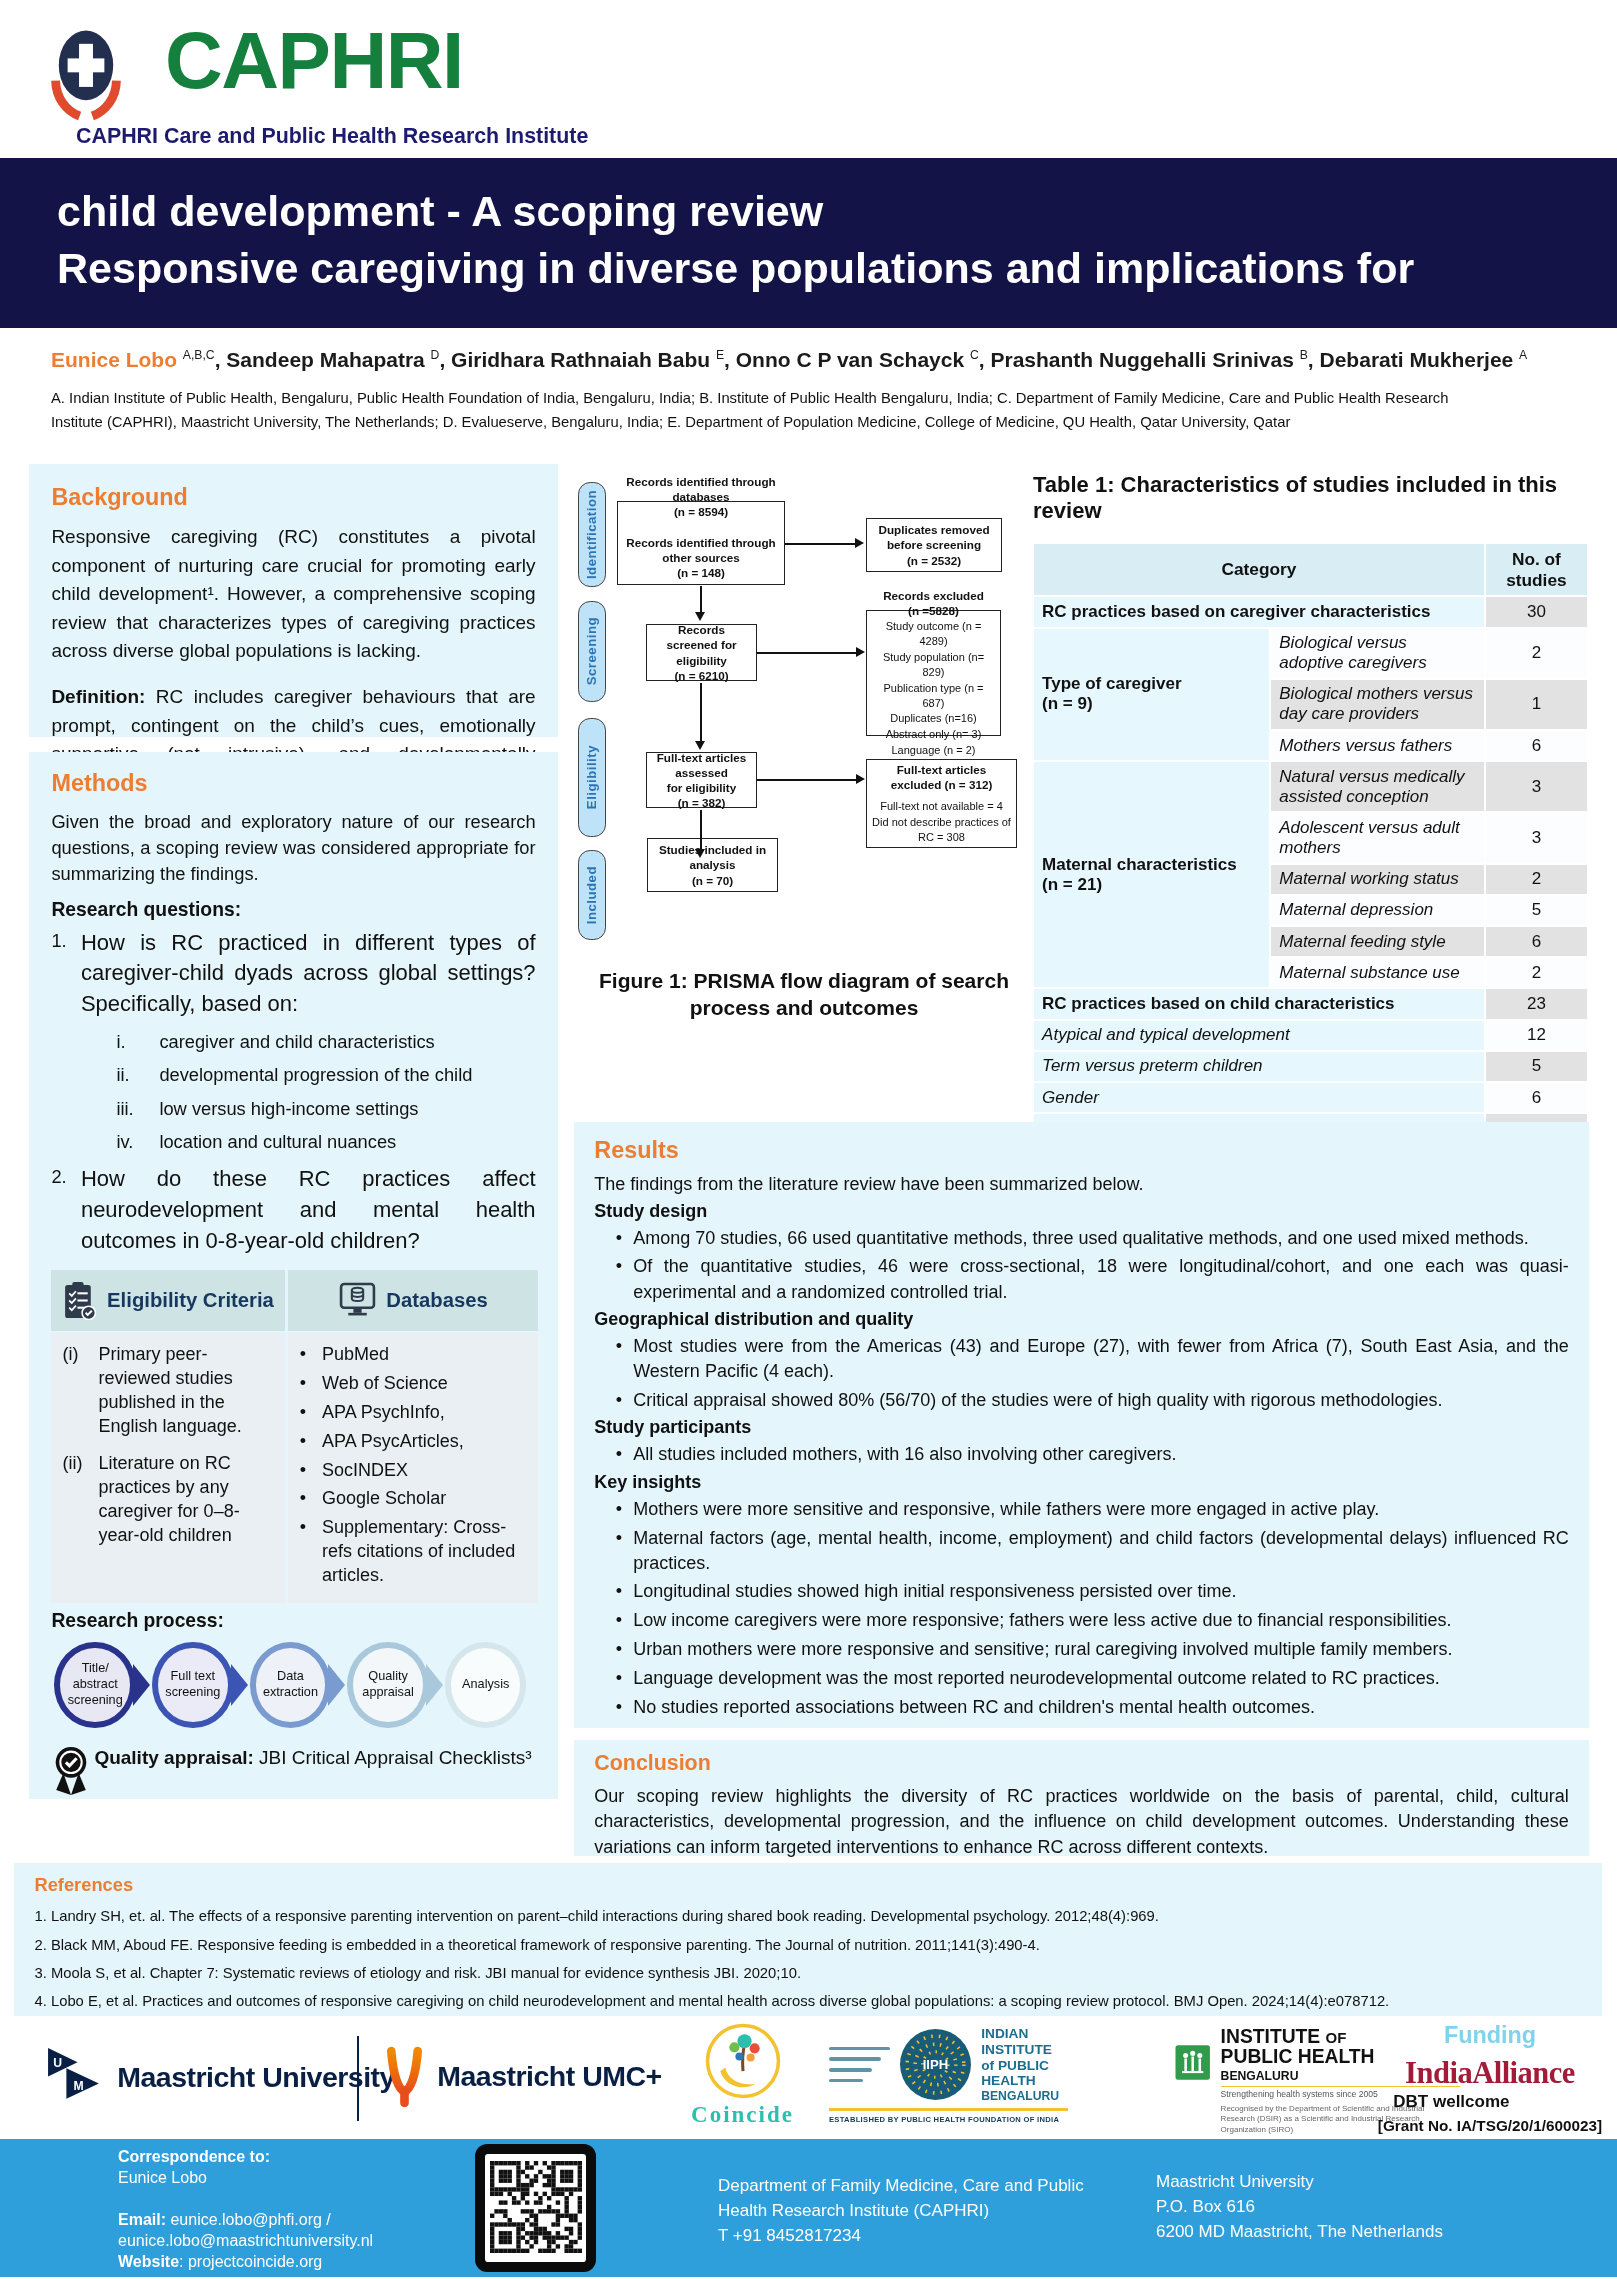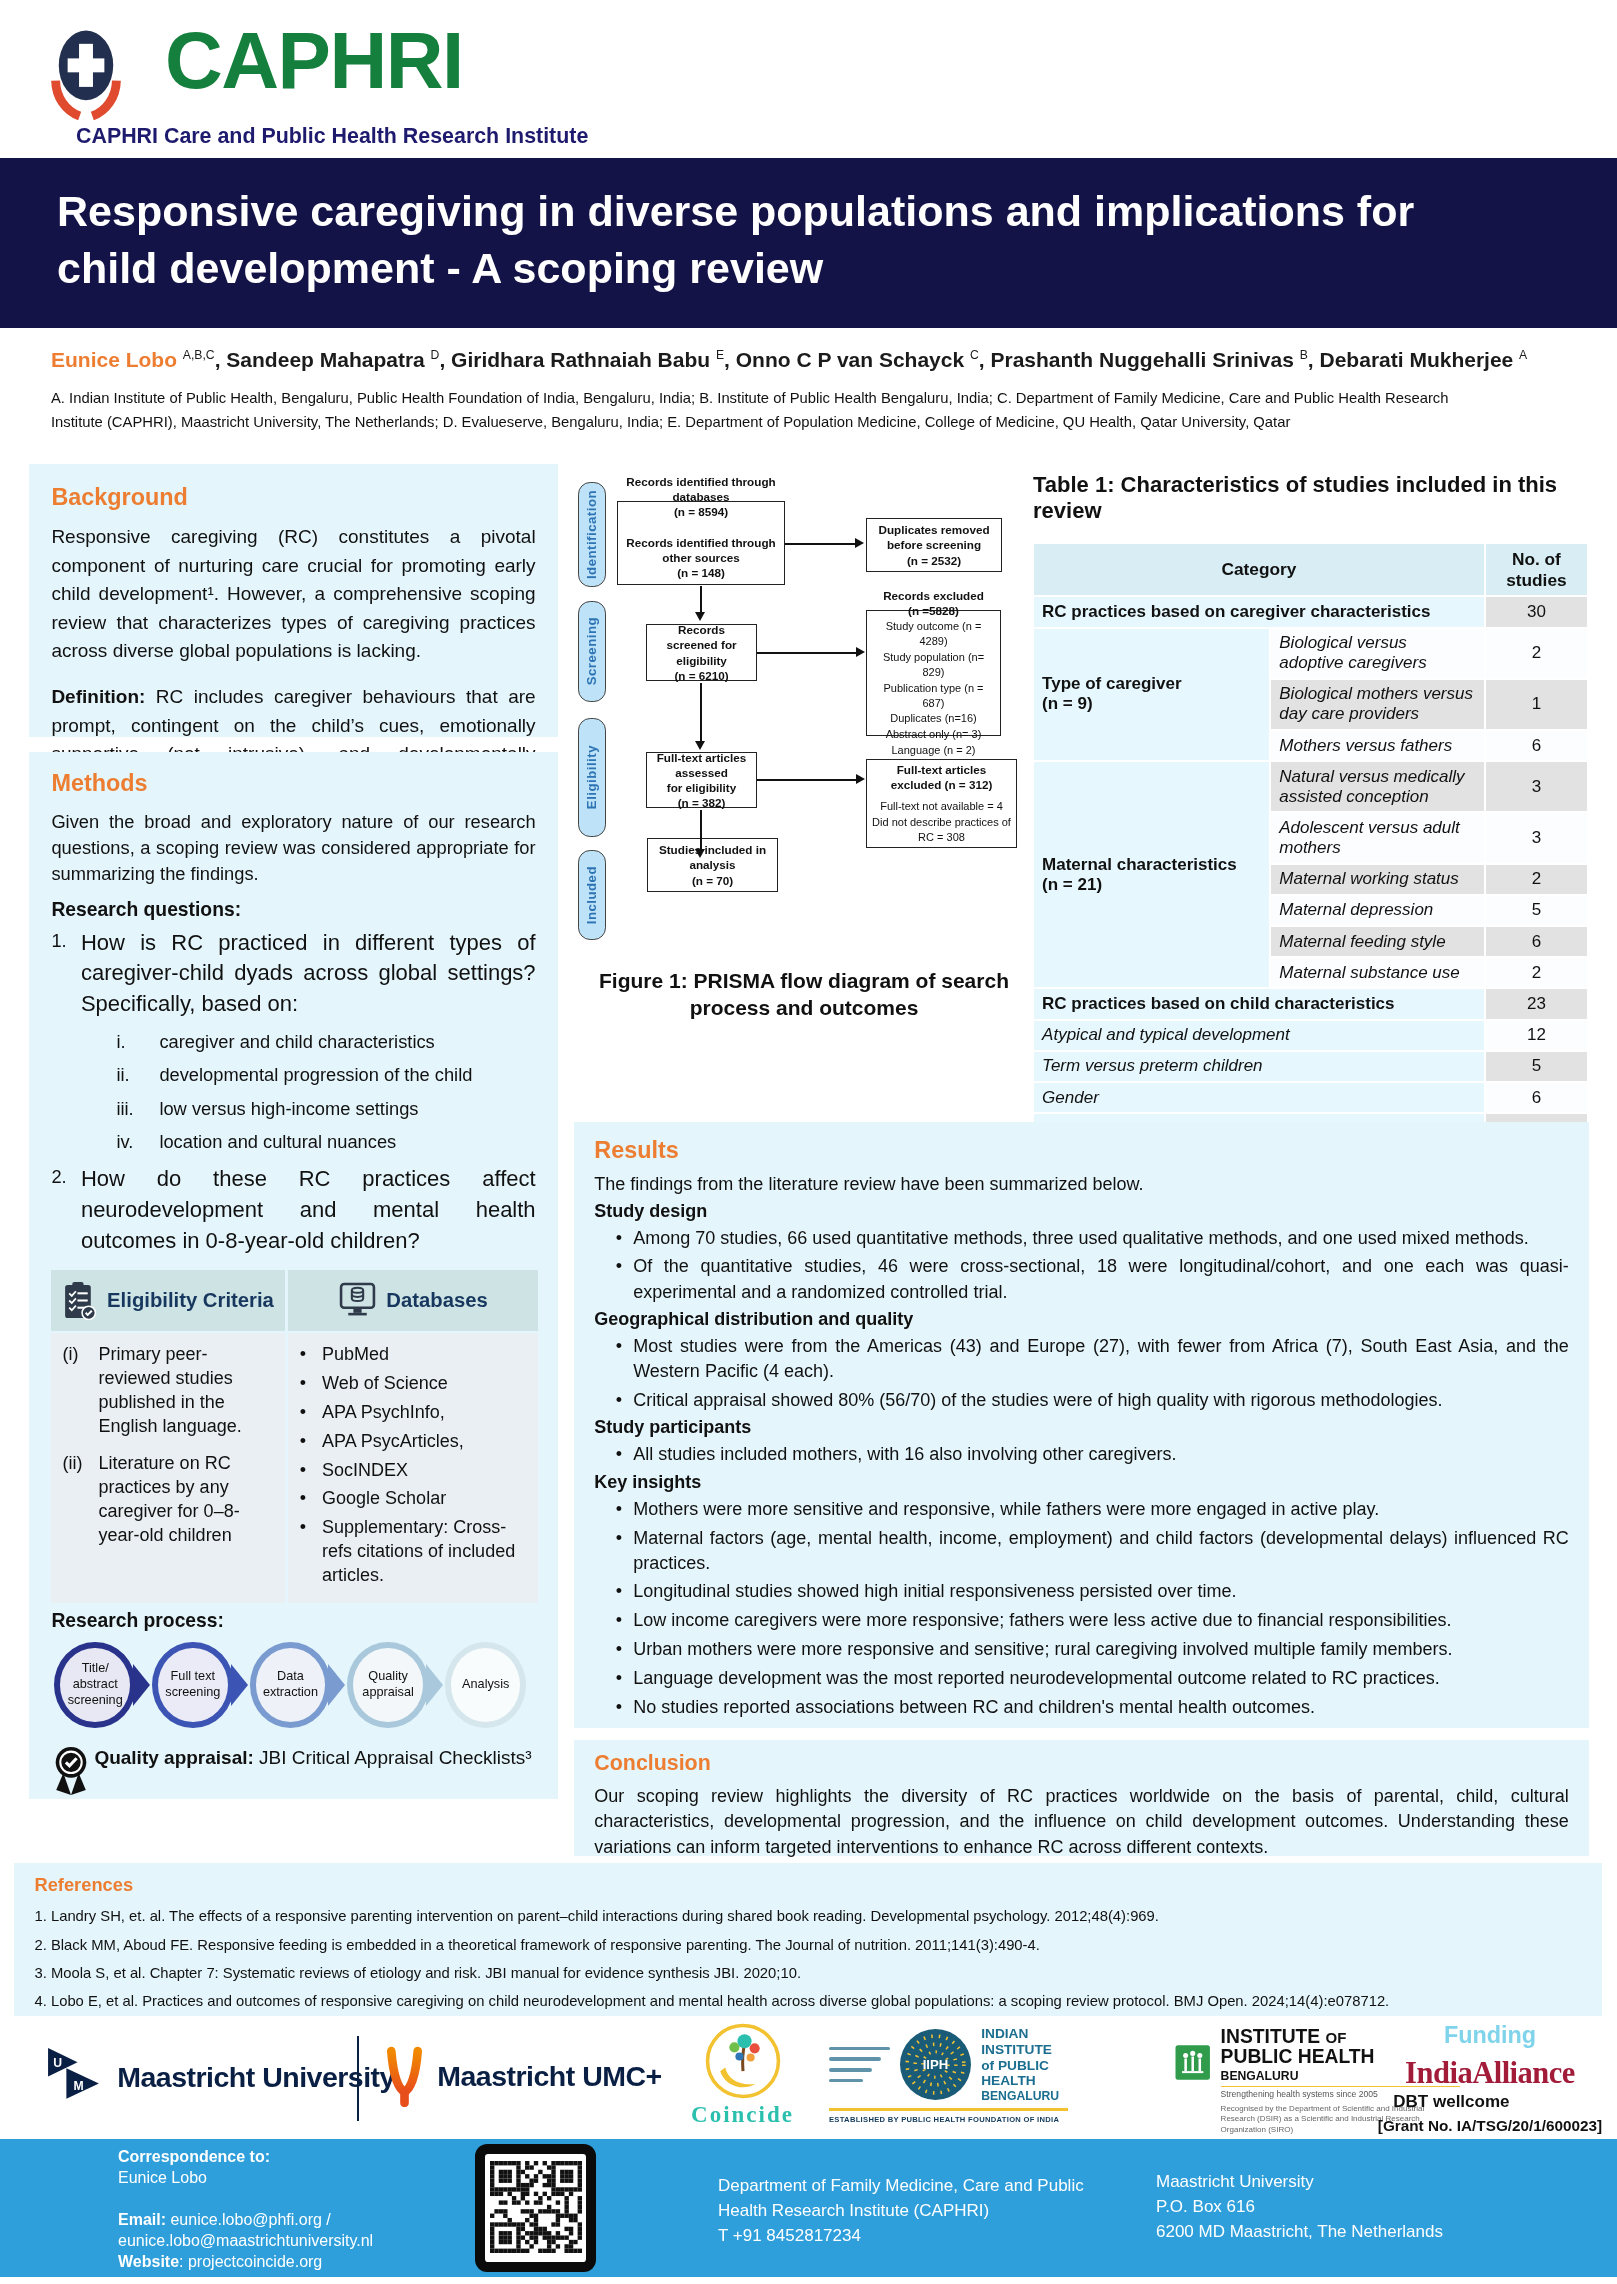--- a/index.html
+++ b/index.html
@@ -166,22 +166,22 @@
     <ellipse cx="60" cy="60" rx="43" ry="55" fill="#232F4E"></ellipse>
     <rect x="49" y="26" width="22" height="68" fill="#fff"></rect>
     <rect x="31" y="49" width="58" height="22" fill="#fff"></rect>
     <path d="M12,84 A55,60 0 0 0 50,140" stroke="#E04A2F" stroke-width="14" fill="none"></path>
     <path d="M108,84 A55,60 0 0 1 70,140" stroke="#E04A2F" stroke-width="14" fill="none"></path>
   </svg>
   <div class="caphri-word">CAPHRI</div>
   <div class="hd-sub">CAPHRI Care and Public Health Research Institute</div>
 
   <div class="banner">
+    <div class="banner-line">child development - A scoping review</div>
     <div class="banner-line">Responsive caregiving in diverse populations and implications for</div>
-    <div class="banner-line">child development - A scoping review</div>
   </div>
 
   <div class="authors">
     <div class="authors-line">
       <span class="auth hl"><span class="an">Eunice Lobo </span><sup>A,B,C</sup></span><span class="auth"><span class="an">, Sandeep Mahapatra </span><sup>D</sup></span><span class="auth"><span class="an">, Giridhara Rathnaiah Babu </span><sup>E</sup></span><span class="auth"><span class="an">, Onno C P van Schayck </span><sup>C</sup></span><span class="auth"><span class="an">, Prashanth Nuggehalli Srinivas </span><sup>B</sup></span><span class="auth"><span class="an">, Debarati Mukherjee </span><sup>A</sup></span>
     </div>
     <div class="affil">A. Indian Institute of Public Health, Bengaluru, Public Health Foundation of India, Bengaluru, India;  B. Institute of Public Health Bengaluru, India;  C. Department of Family Medicine, Care and Public Health Research</div>
     <div class="affil">Institute (CAPHRI), Maastricht University, The Netherlands; D. Evalueserve, Bengaluru, India; E. Department of Population Medicine, College of Medicine, QU Health, Qatar University, Qatar</div>
   </div>
 

